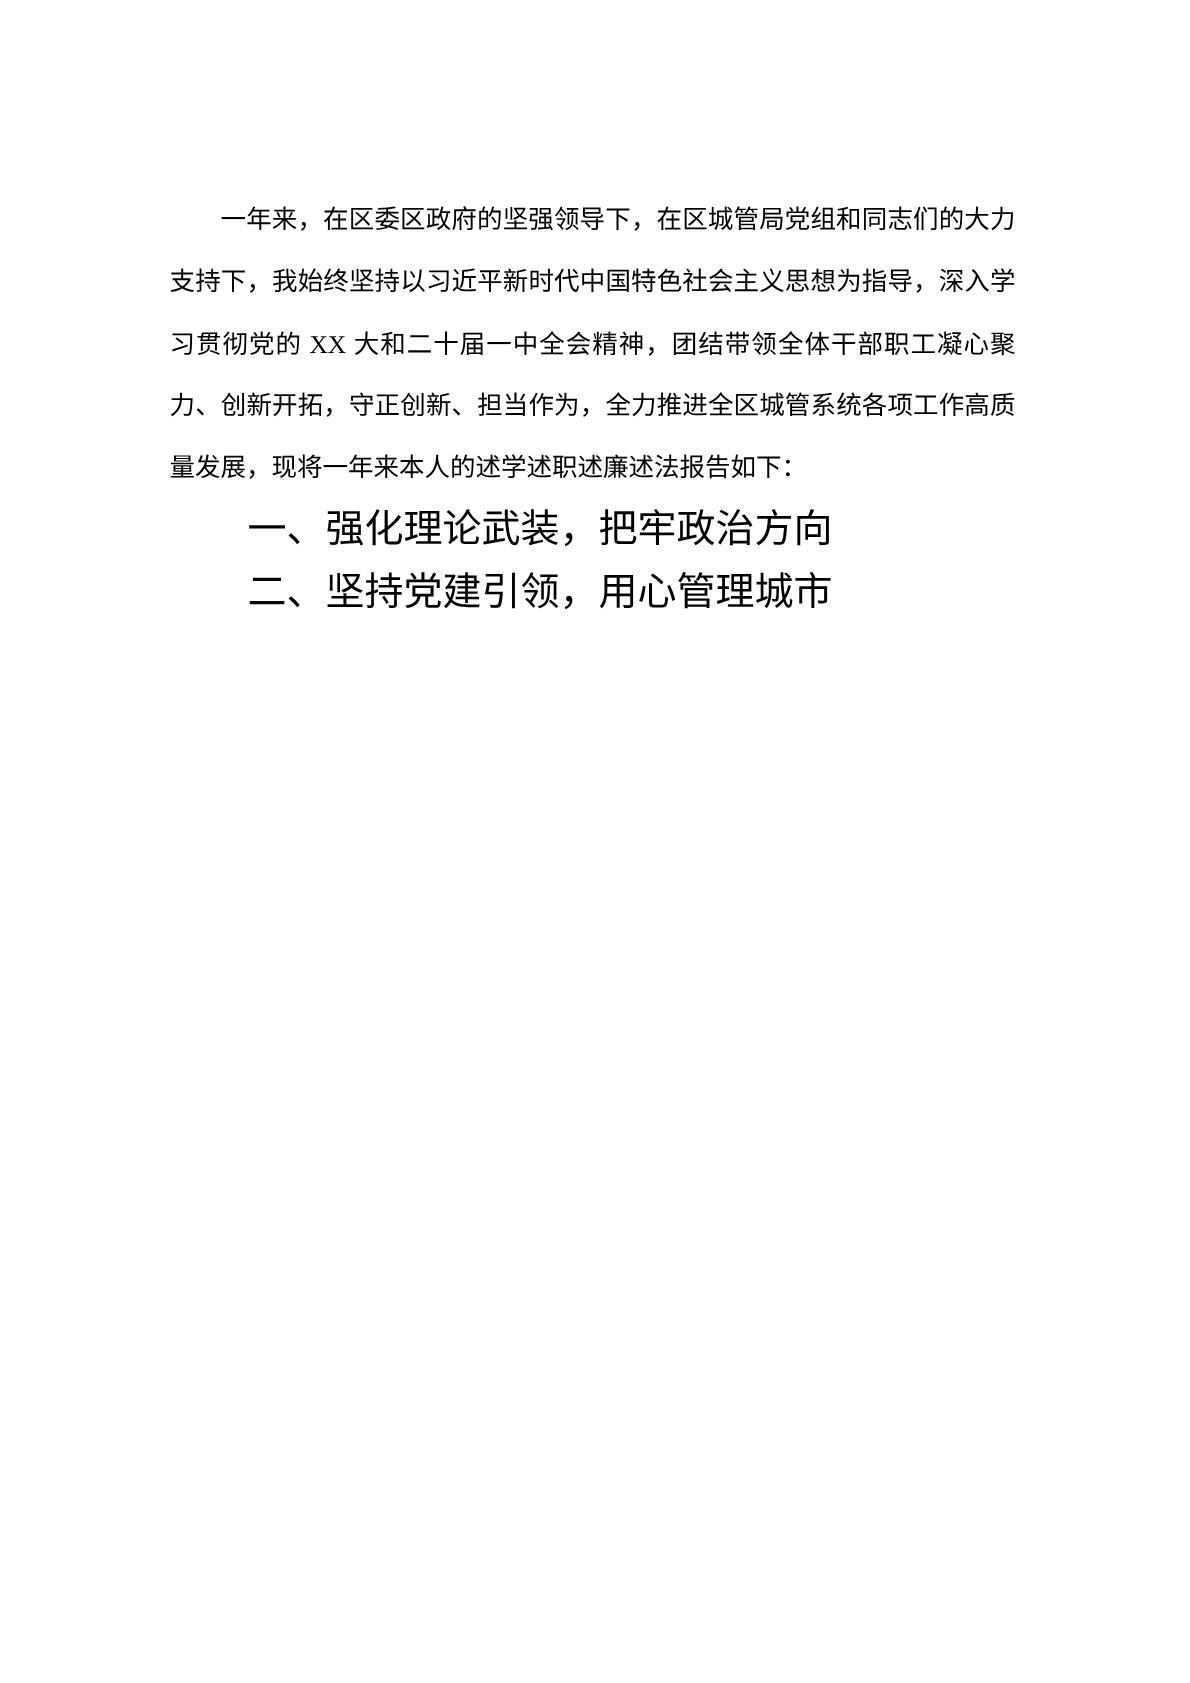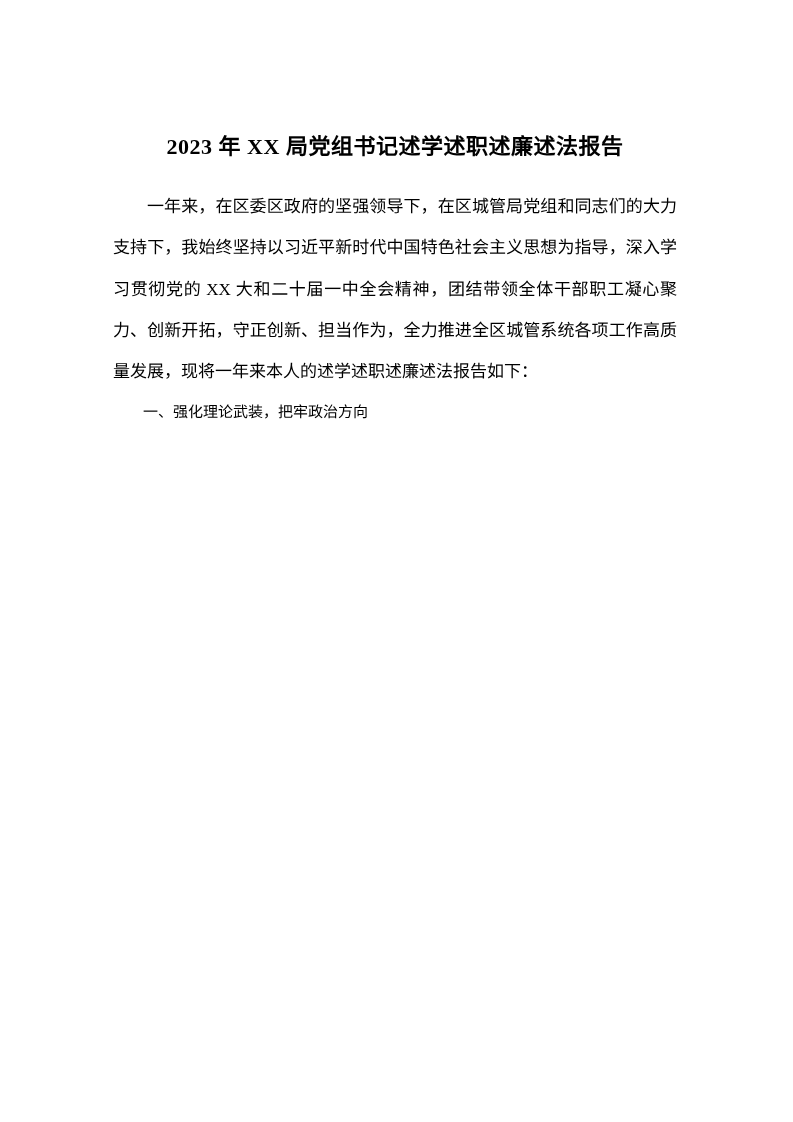--- a/index.html
+++ b/index.html
@@ -35,33 +35,33 @@
   .para {
     font-size: 17px;
     line-height: 41.3px;
     text-indent: 2em;
     text-align: justify;
     text-justify: inter-ideograph;
     word-break: break-all;
     font-weight: normal;
   }
   .section-heading {
-    font-size: 15px;
+    font-size: 26px;
     line-height: 41.3px;
     text-indent: 2em;
     font-weight: normal;
   }
 </style>
 </head>
 <body>
 
 <div class="page">
   <div class="doc-content">
-    <h1 class="doc-title">2023 年 XX 局党组书记述学述职述廉述法报告</h1>
 
     <p class="para">一年来，在区委区政府的坚强领导下，在区城管局党组和同志们的大力支持下，我始终坚持以习近平新时代中国特色社会主义思想为指导，深入学习贯彻党的 XX 大和二十届一中全会精神，团结带领全体干部职工凝心聚力、创新开拓，守正创新、担当作为，全力推进全区城管系统各项工作高质量发展，现将一年来本人的述学述职述廉述法报告如下：</p>
 
     <p class="section-heading">一、强化理论武装，把牢政治方向</p>
 
 
+    <p class="section-heading">二、坚持党建引领，用心管理城市</p>
 
   </div>
 </div>
 
 </body></html>

